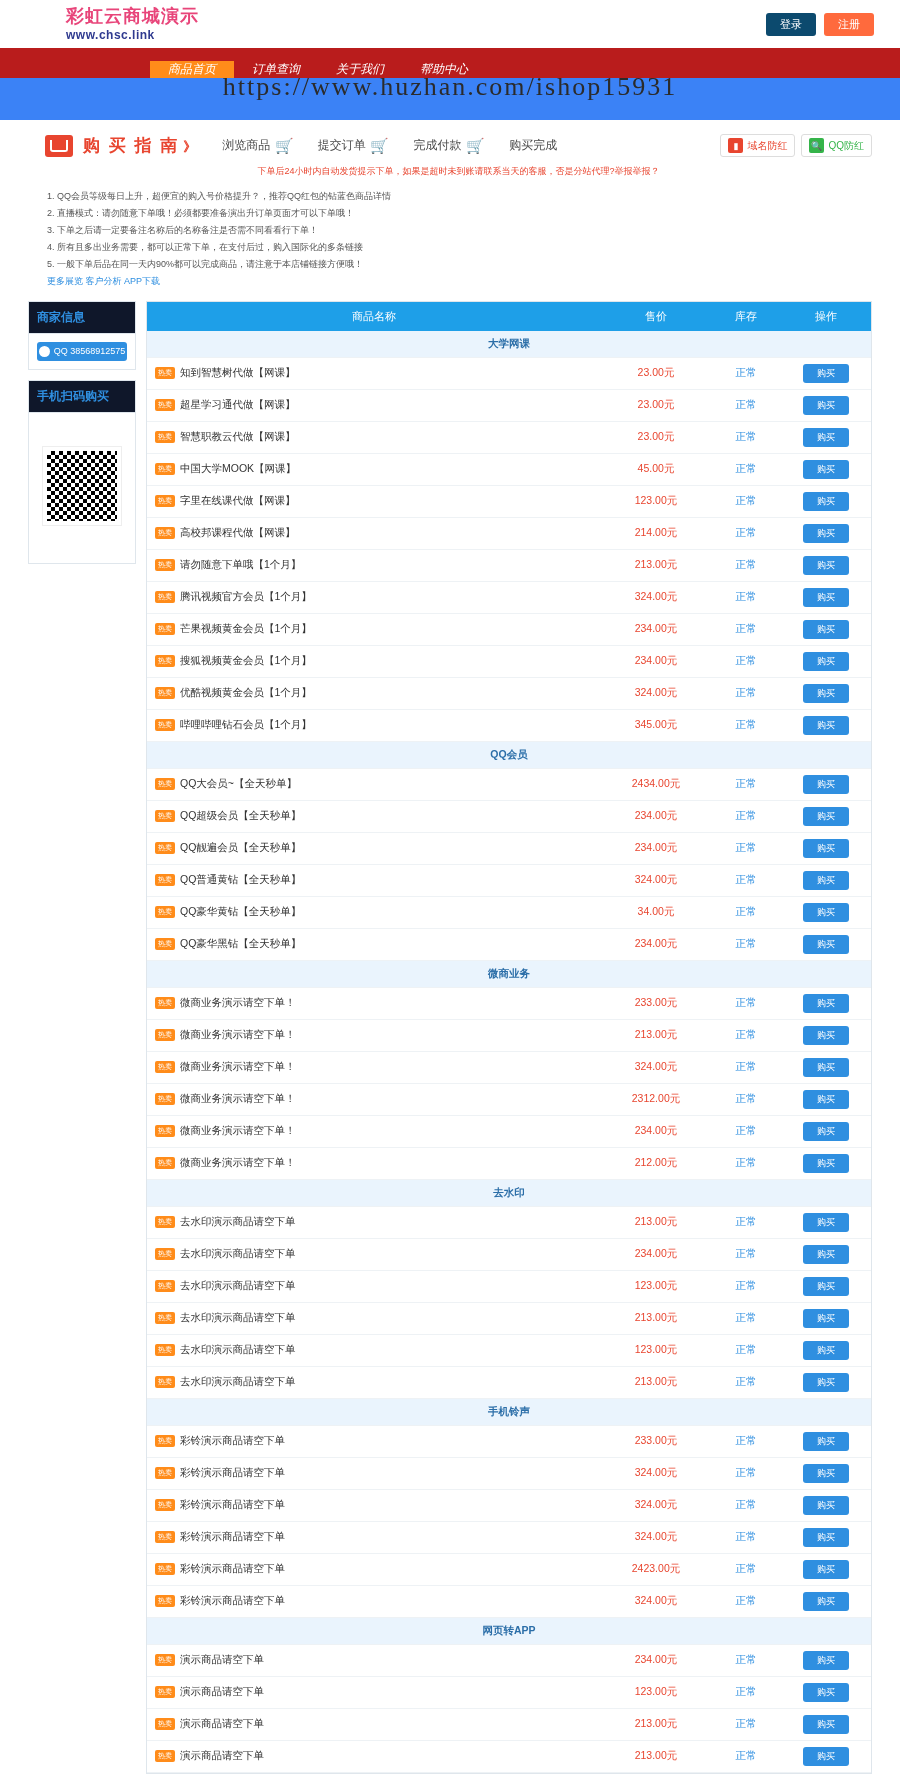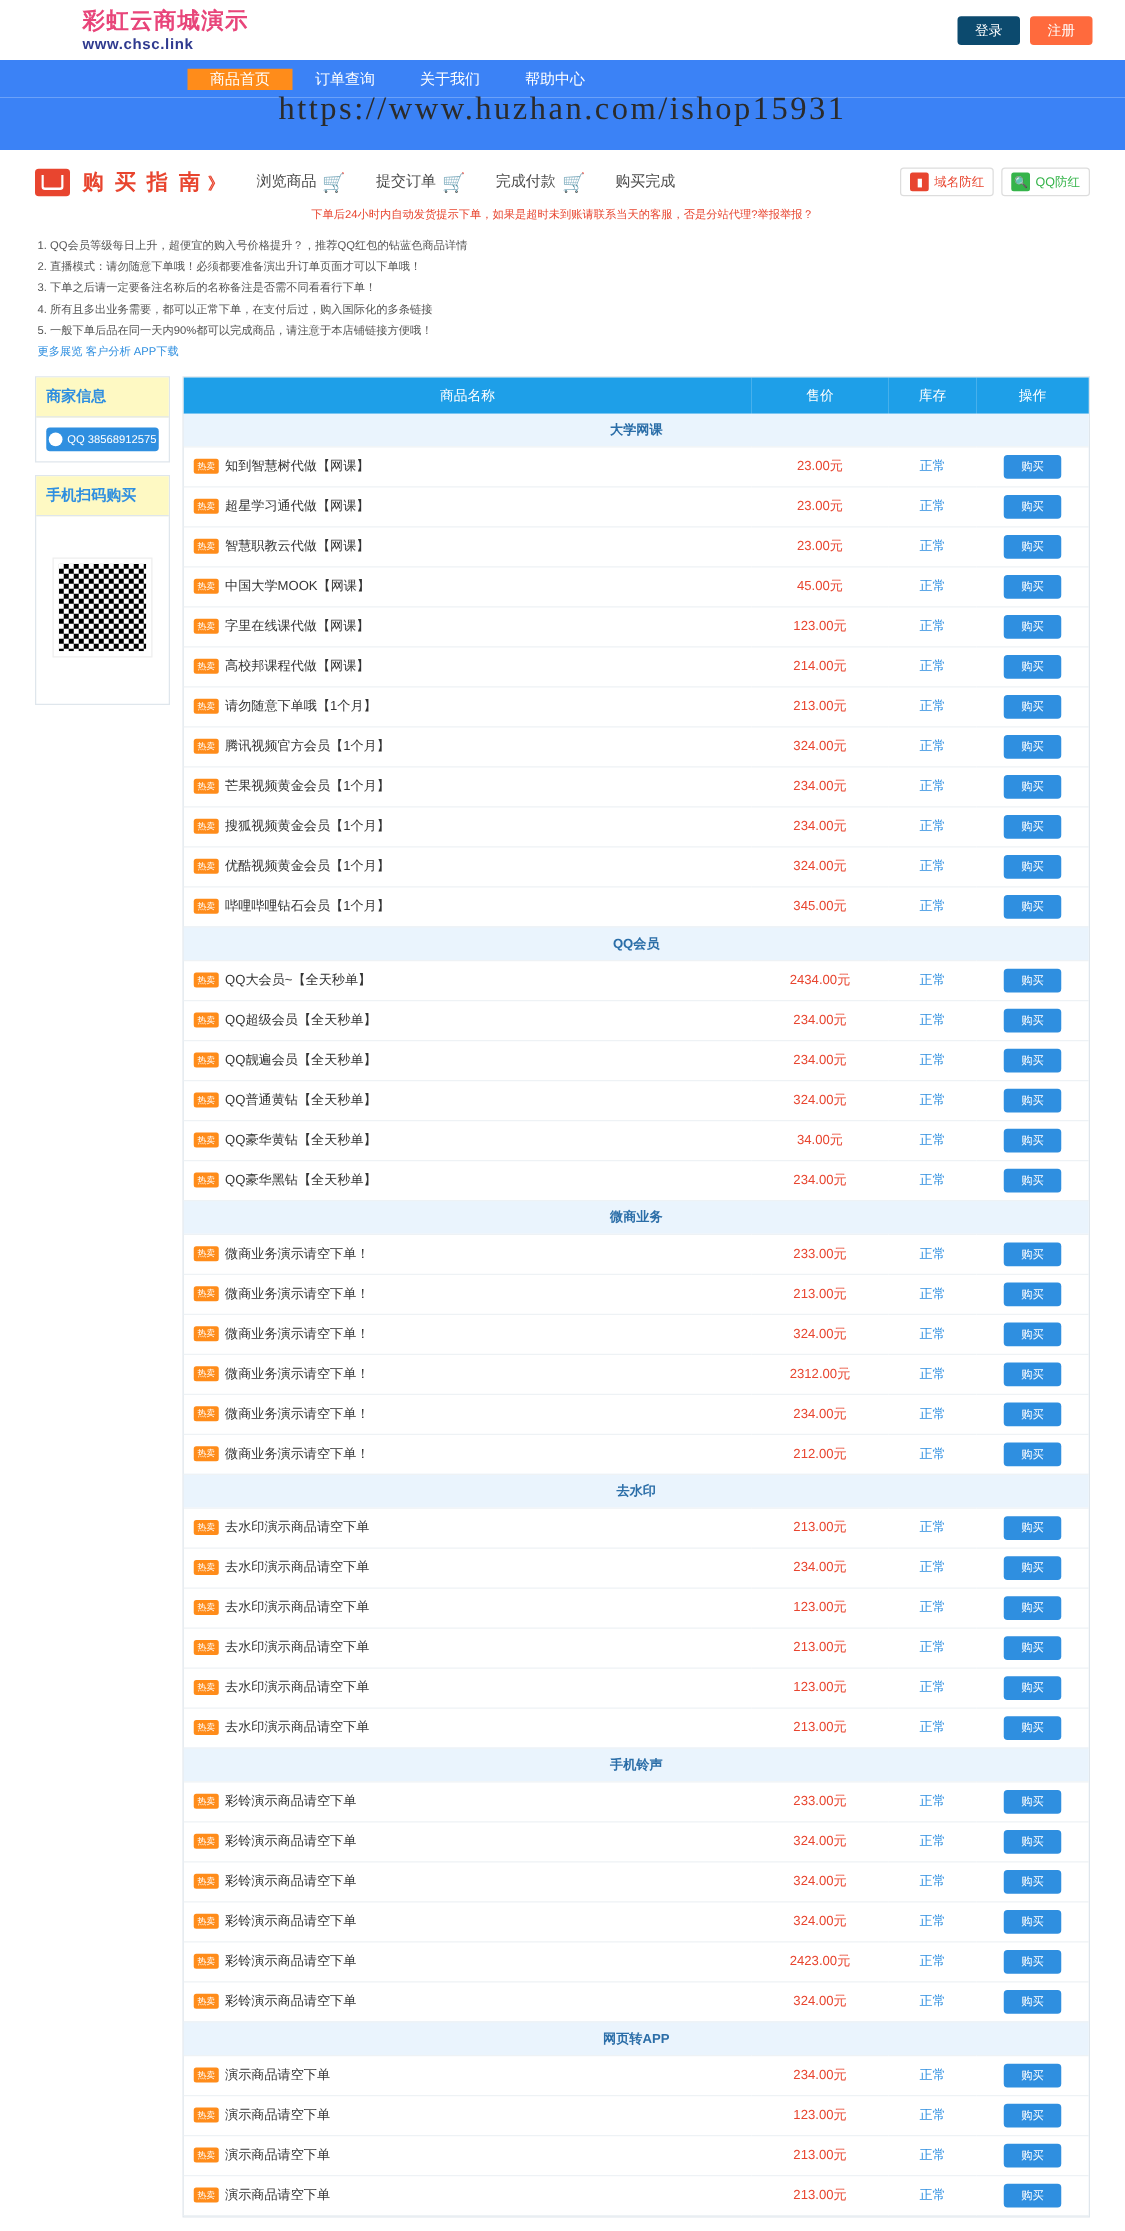--- a/index.html
+++ b/index.html
@@ -23,34 +23,34 @@
   .a3 { left:8px; top:8px; width:18px; height:18px; border-top-color:#2fb5f0; border-left-color:#2fb5f0; transform: rotate(45deg); }
   .logo-text-cn { font-size: 18px; font-weight:bold; color:#e8457a; letter-spacing:1px; }
   .logo-text-en { font-size: 12px; font-weight:bold; color:#2f3a8f; letter-spacing:0.5px; }
   .logo-texts { line-height:1.25; }
   .topbar-right { margin-left:auto; display:flex; gap:8px; }
   .btn-sm { font-size:11px; color:#fff; padding:4px 14px; border-radius:3px; border:none; cursor:pointer; }
   .btn-login { background:#0c4a6e; }
   .btn-reg { background:#ff6a3d; }
 
   
-  .nav { background:#3b82f6; height:30px; display:flex; align-items:center; padding-left: 150px; }
+  .nav { background:#b91c1c; height:30px; display:flex; align-items:flex-end; padding-left: 150px; font-style: italic; }
   .nav-item { color:#fff; font-size:12px; padding: 0 18px; display:flex; align-items:center; cursor:pointer; }
   .nav-item.active { background:#ff8c1a; }
 
   
   .watermark-band { position:relative; height: 42px; background:#3b82f6; }
   .watermark {
     position:absolute; left:0; right:0; top:-6px;
     text-align:center; font-family:"Liberation Serif", serif;
     font-size: 26px; color:#2b2b2b; letter-spacing:2px; white-space:nowrap;
   }
 
   
-  .guide-wrap { background:#fff; padding: 14px 28px 4px 28px; }
+  .guide-wrap { background:#fff; padding: 14px 28px 4px 28px; margin-left: 17px; }
   .guide-row { display:flex; align-items:center; gap:10px; }
   .guide-cart { width:28px; height:22px; background:#e8452f; border-radius:3px; position:relative; }
   .guide-cart:after { content:""; position:absolute; left:5px; top:5px; width:14px; height:10px; border:2px solid #fff; border-top:none; border-radius:0 0 3px 3px; }
   .guide-title { color:#e8452f; font-size:17px; font-weight:bold; letter-spacing:2px; }
   .guide-title .arrows { color:#e8452f; font-size:13px; margin-left:4px; }
   .guide-step { display:flex; align-items:center; gap:5px; color:#4a4a4a; font-size:12px; margin-left:14px; }
   .cart-ico { color:#ff8c1a; font-size:15px; }
   .guide-right { margin-left:auto; display:flex; gap:6px; }
   .rbtn { display:flex; align-items:center; gap:4px; border:1px solid #ddd; border-radius:3px; padding:3px 7px; font-size:10px; color:#666; background:#fff; }
   .rbtn .sq { width:15px; height:15px; border-radius:2px; display:flex; align-items:center; justify-content:center; color:#fff; font-size:9px; }
@@ -60,21 +60,21 @@
   .rbtn .lbl-green { color:#35b44a; }
 
   .notice { text-align:center; color:#e8452f; font-size:9px; margin: 8px 0 10px; }
   .tips { font-size:9px; color:#555; line-height:1.9; padding-left:2px; }
   .tips .more { color:#2f8fe0; }
 
   
   .main { display:flex; gap:10px; padding: 6px 28px 24px; align-items:flex-start; }
   .side { width: 108px; flex:0 0 108px; }
   .panel { border:1px solid #dfe6ec; background:#fff; margin-bottom:10px; }
-  .panel-hd { background:#fef9c3; color:#2f8fe0; font-size:12px; font-weight:bold; padding:7px 8px; border-bottom:1px solid #dfe6ec; }
+  .panel-hd { background:#0f172a; color:#2f8fe0; font-size:12px; font-weight:bold; padding:7px 8px; border-bottom:1px solid #dfe6ec; }
   .panel-bd { padding:8px; }
   .qq-btn { display:flex; align-items:center; justify-content:center; gap:4px; background:#2f8fe0; color:#fff; font-size:9px; border-radius:3px; padding:4px 0; cursor:pointer; }
   .qq-ico { width:11px; height:11px; border-radius:50%; background:#fff; display:inline-block; }
   .qr { width:78px; height:78px; margin: 6px auto 10px; background:
      repeating-conic-gradient(#000 0 25%, #fff 0 50%) 0 0/8px 8px;
      border: 4px solid #fff; outline:1px solid #eee; }
   .qr-wrap { height: 150px; display:flex; align-items:center; justify-content:center; }
 
   .content { flex:1; border:1px solid #dfe6ec; background:#fff; }
   table.goods { width:100%; border-collapse:collapse; }

